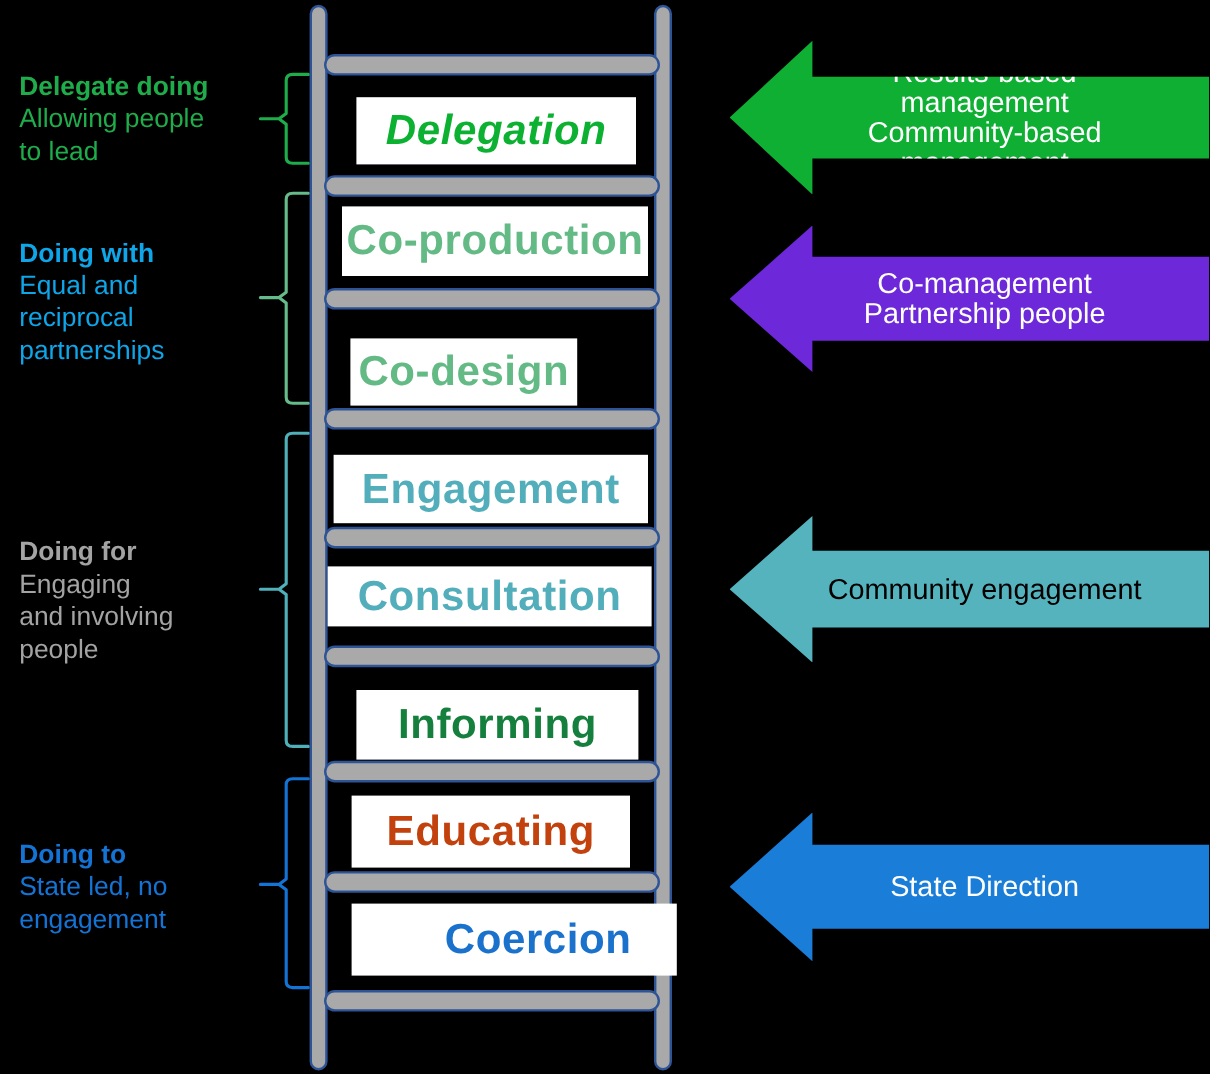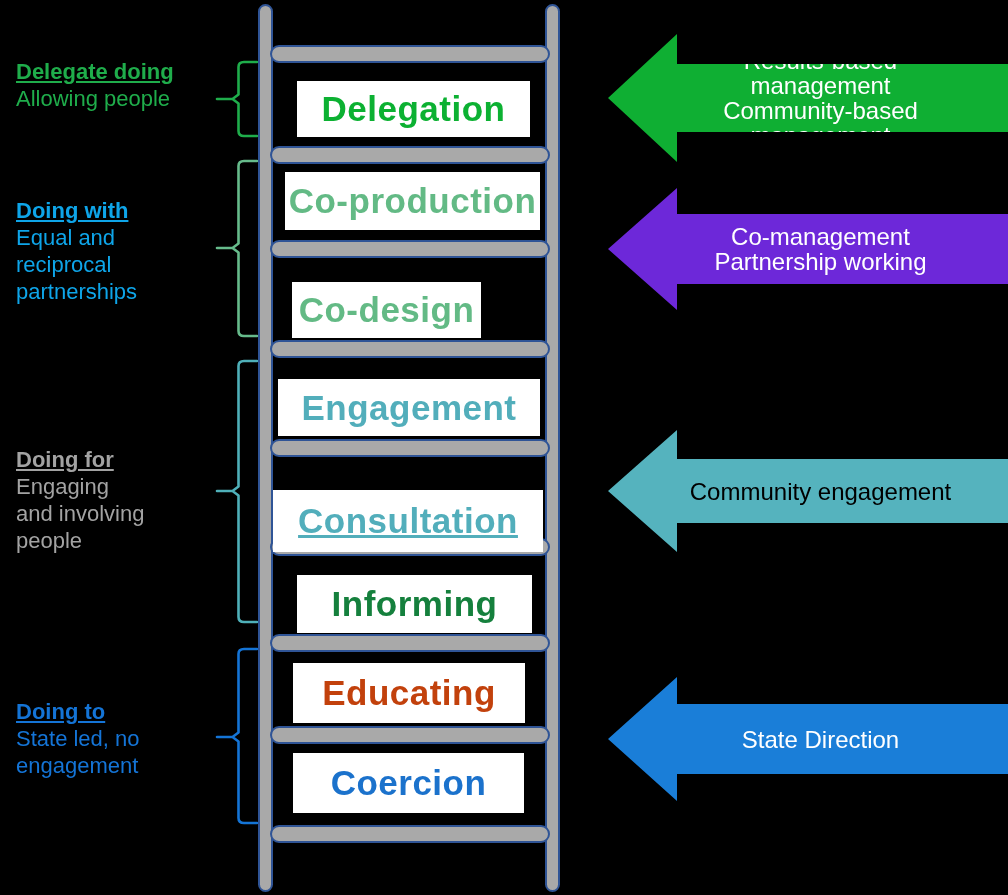--- a/index.html
+++ b/index.html
@@ -2,41 +2,41 @@
 <html><head>
 <meta charset="utf-8">
 <style>
   html,body{margin:0;padding:0;background:#000;}
   .canvas{
     position:relative;width:1008px;height:895px;overflow:hidden;
     font-family:"Liberation Sans",sans-serif;
   }
   
   .lgroup{position:absolute;left:16px;font-size:22px;line-height:27px;white-space:nowrap;}
-  .lg-head{font-weight:bold;text-decoration:underline;}
+  .lg-head{font-weight:bold;}
   .g0{top:58px;}
   .g1{top:197px;}
   .g2{top:446px;}
   .g3{top:698px;}
   
   .braces{position:absolute;left:0;top:0;width:1008px;height:895px;pointer-events:none;}
   .brace{fill:none;stroke-width:2.6px;stroke-linecap:round;stroke-linejoin:round;}
   
   .rail{position:absolute;top:4px;height:888px;width:15px;border:2px solid;border-radius:8px;box-sizing:border-box;}
   .rail-left{left:258px;}
   .rail-right{left:545px;}
   .rung{position:absolute;left:270px;width:280px;height:18px;border:2px solid;border-radius:9px;box-sizing:border-box;}
   
   .step{position:absolute;background:#fff;display:flex;align-items:center;justify-content:center;
         font-weight:bold;font-size:35px;letter-spacing:.5px;}
-  .s0{left:297px;top:81px;width:233px;height:56px;}
+  .s0{left:297px;top:81px;width:233px;height:56px;font-style:italic;}
   .s1{left:285px;top:172px;width:255px;height:58px;}
   .s2{left:292px;top:282px;width:189px;height:56px;}
   .s3{left:278px;top:379px;width:262px;height:57px;}
-  .s4{left:273px;top:490px;width:270px;height:62px;text-decoration:underline;}
+  .s4{left:273px;top:472px;width:270px;height:50px;}
   .s5{left:297px;top:575px;width:235px;height:58px;}
   .s6{left:293px;top:663px;width:232px;height:60px;}
   .s7{left:293px;top:753px;width:231px;height:60px;}
   
   .arrow{position:absolute;left:608px;width:400px;display:flex;align-items:center;}
   .arrow-text{width:100%;padding-left:69px;padding-right:44px;box-sizing:border-box;
               text-align:center;font-size:24px;line-height:25px;}
   .a0{top:34px;height:128px;
       clip-path:polygon(0 50%,69px 0,69px 30px,100% 30px,100% calc(100% - 30px),69px calc(100% - 30px),69px 100%);}
   .a1{top:188px;height:122px;
@@ -47,20 +47,21 @@
       clip-path:polygon(0 50%,69px 0,69px 27px,100% 27px,100% calc(100% - 27px),69px calc(100% - 27px),69px 100%);}
 </style>
 </head>
 <body>
 
 <div class="canvas" style="background: rgb(0, 0, 0);">
 
   <div class="lgroup g0" style="color: rgb(31, 173, 75);">
     <div class="lg-head">Delegate doing</div>
     <div class="lg-line">Allowing people</div>
+    <div class="lg-line">to lead</div>
   </div>
   <div class="lgroup g1" style="color: #0ea5e9;">
     <div class="lg-head">Doing with</div>
     <div class="lg-line">Equal and</div>
     <div class="lg-line">reciprocal</div>
     <div class="lg-line">partnerships</div>
   </div>
   <div class="lgroup g2" style="color: #a3a3a3;">
     <div class="lg-head">Doing for</div>
     <div class="lg-line">Engaging</div>
@@ -107,34 +108,34 @@
     </div>
   <div class="step s4" style="color: rgb(82, 174, 187); background: rgb(255, 255, 255);">
     <span>Consultation</span>
     </div>
   <div class="step s5" style="color: #15803d; background: rgb(255, 255, 255); align-items: center;">
     <span>Informing</span>
     </div>
   <div class="step s6" style="color: #c2410c; background: rgb(255, 255, 255);">
     <span>Educating</span>
     </div>
-  <div class="step s7" style="color: rgb(27, 114, 204); background: rgb(255, 255, 255);">
+  <div class="step s7" style="color: rgb(27, 114, 204); background: rgb(255, 255, 255); padding-left: 40px;">
     <span>Coercion</span>
     </div>
 
   <div class="arrow a0" style="background: rgb(15, 175, 51);">
     <div class="arrow-text" style="color: rgb(255, 255, 255);">
       <div>Results-based management</div>
       <div>Community-based management</div>
     </div>
   </div>
   <div class="arrow a1" style="background: #6d28d9;">
     <div class="arrow-text" style="color: rgb(255, 255, 255);">
       <div>Co-management</div>
-      <div>Partnership working</div>
+      <div>Partnership people</div>
     </div>
   </div>
   <div class="arrow a2" style="background: rgb(85, 179, 190);">
     <div class="arrow-text" style="color: #000000;">
       <div>Community engagement</div>
     </div>
   </div>
   <div class="arrow a3" style="background: rgb(26, 126, 216);">
     <div class="arrow-text" style="color: rgb(255, 255, 255);">
       <div>State Direction</div>

